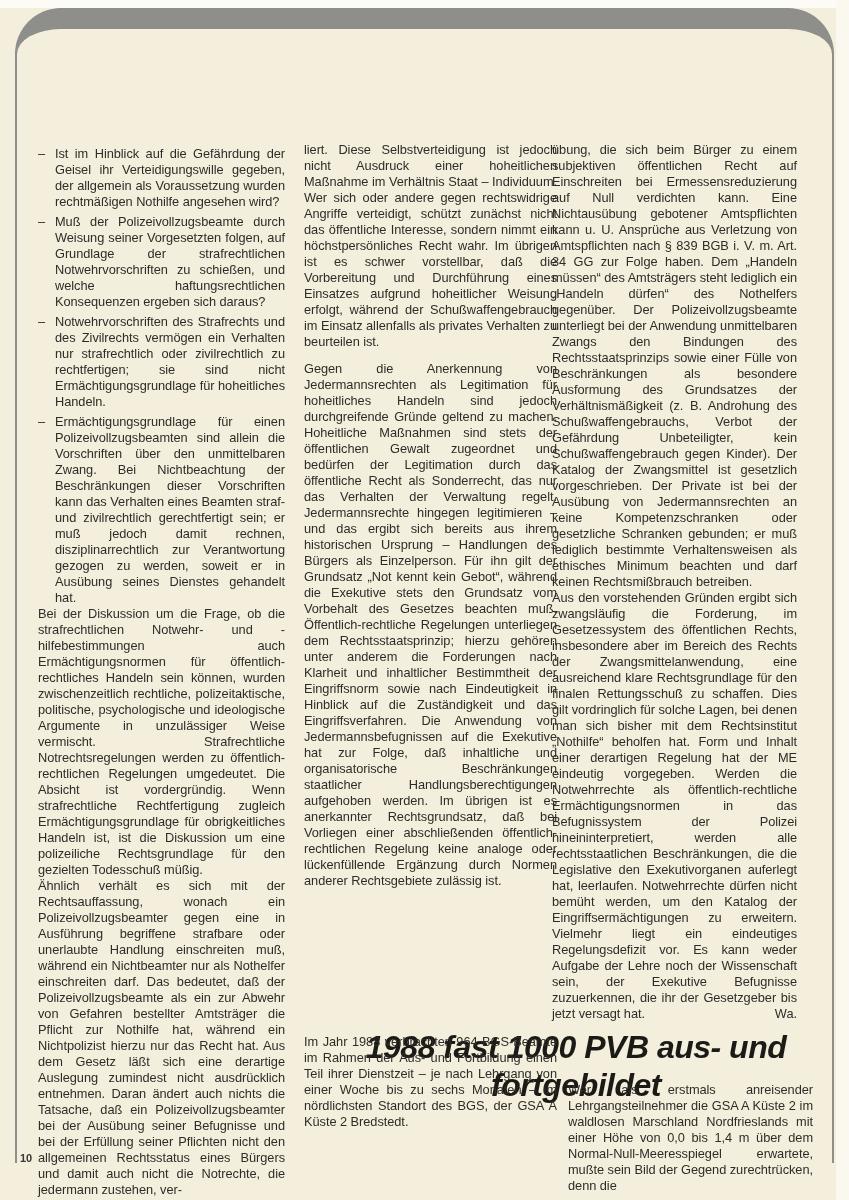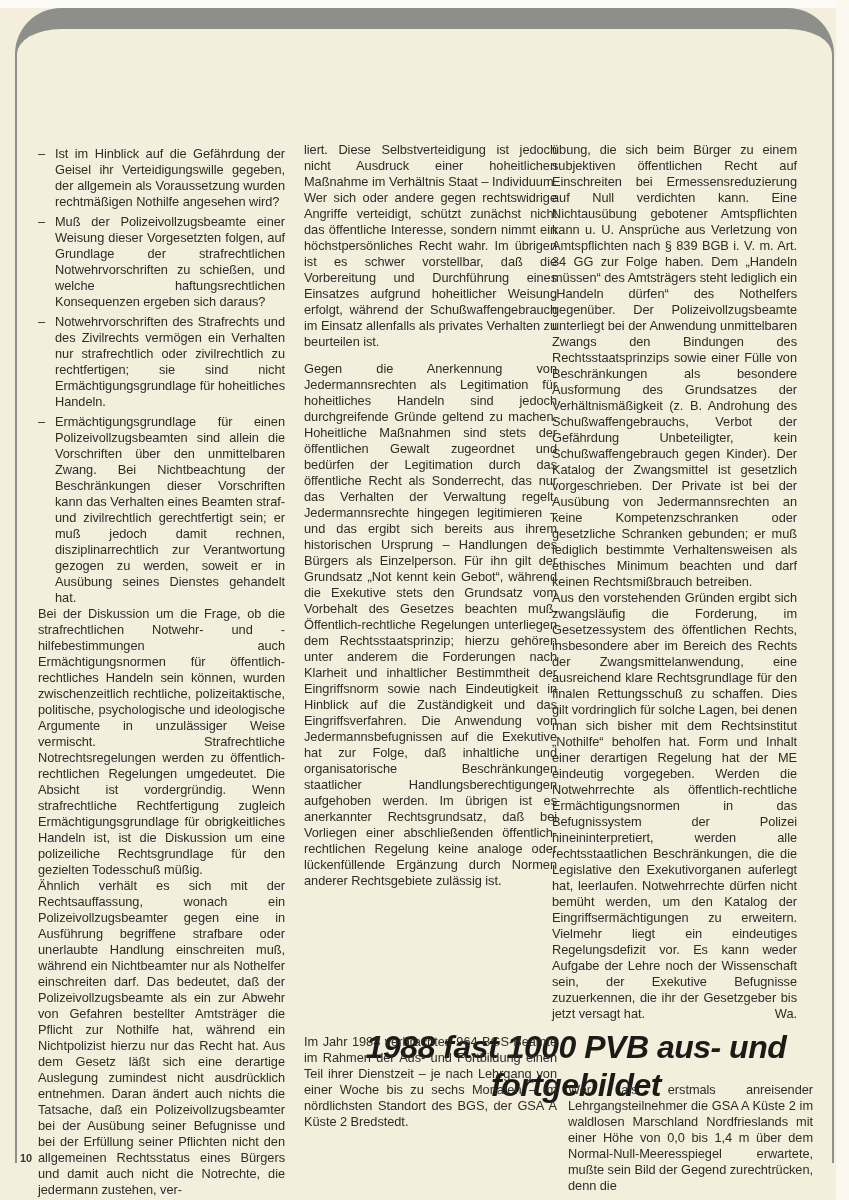--- a/index.html
+++ b/index.html
@@ -57,21 +57,21 @@
 <div class="right-strip"></div>
 <div class="frame"></div>
 
 <section class="col col1">
   <div class="bullet">
     <span class="dash">–</span>
     <p>Ist im Hinblick auf die Gefährdung der Geisel ihr Verteidigungswille gegeben, der allgemein als Voraussetzung wurden rechtmäßigen Nothilfe angesehen wird?</p>
   </div>
   <div class="bullet">
     <span class="dash">–</span>
-    <p>Muß der Polizeivollzugsbeamte einer Weisung dieser Vorgesetzten folgen, auf Grundlage der strafrechtlichen Notwehrvorschriften zu schießen, und welche haftungsrechtlichen Konsequenzen ergeben sich daraus?</p>
+    <p>Muß der Polizeivollzugsbeamte durch Weisung seiner Vorgesetzten folgen, auf Grundlage der strafrechtlichen Notwehrvorschriften zu schießen, und welche haftungsrechtlichen Konsequenzen ergeben sich daraus?</p>
   </div>
   <div class="bullet">
     <span class="dash">–</span>
     <p>Notwehrvorschriften des Strafrechts und des Zivilrechts vermögen ein Verhalten nur strafrechtlich oder zivilrechtlich zu rechtfertigen; sie sind nicht Ermächtigungsgrundlage für hoheitliches Handeln.</p>
   </div>
   <div class="bullet">
     <span class="dash">–</span>
     <p>Ermächtigungsgrundlage für einen Polizeivollzugsbeamten sind allein die Vorschriften über den unmittelbaren Zwang. Bei Nichtbeachtung der Beschränkungen dieser Vorschriften kann das Verhalten eines Beamten straf- und zivilrechtlich gerechtfertigt sein; er muß jedoch damit rechnen, disziplinarrechtlich zur Verantwortung gezogen zu werden, soweit er in Ausübung seines Dienstes gehandelt hat.</p>
   </div>
   <p>Bei der Diskussion um die Frage, ob die strafrechtlichen Notwehr- und -hilfebestimmungen auch Ermächtigungsnormen für öffentlich-rechtliches Handeln sein können, wurden zwischenzeitlich rechtliche, polizeitaktische, politische, psychologische und ideologische Argumente in unzulässiger Weise vermischt. Strafrechtliche Notrechtsregelungen werden zu öffentlich-rechtlichen Regelungen umgedeutet. Die Absicht ist vordergründig. Wenn strafrechtliche Rechtfertigung zugleich Ermächtigungsgrundlage für obrigkeitliches Handeln ist, ist die Diskussion um eine polizeiliche Rechtsgrundlage für den gezielten Todesschuß müßig.</p>

